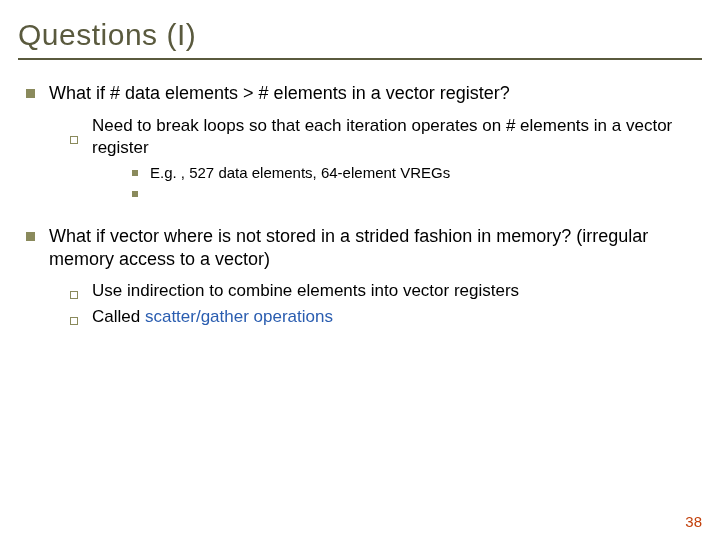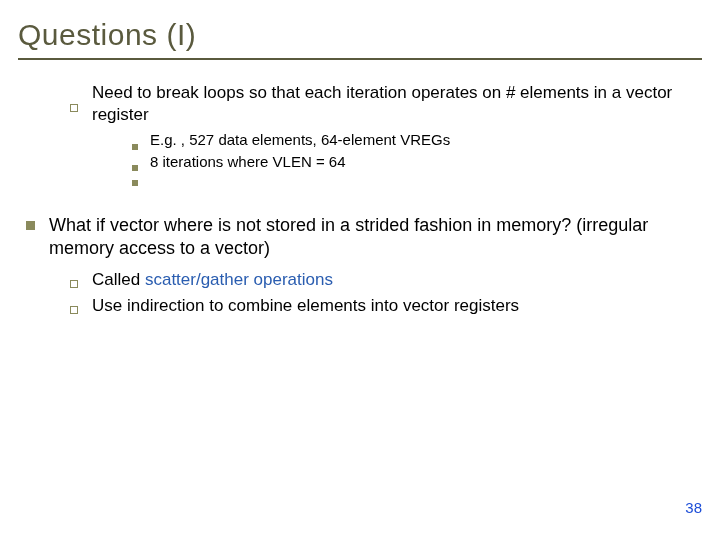--- a/index.html
+++ b/index.html
@@ -60,21 +60,21 @@
     margin-right: 14px;
     flex-shrink: 0;
   }
   .lvl2 .text {
     font-size: 17px;
     color: #000;
     line-height: 1.3;
   }
   .lvl3 {
     display: flex;
-    align-items: flex-end;
+    align-items: flex-start;
     margin-left: 114px;
     margin-bottom: 2px;
   }
   .lvl3 .bullet {
     width: 6px;
     height: 6px;
     background: #8a8a5c;
     margin-top: 7px;
     margin-right: 12px;
     flex-shrink: 0;
@@ -83,67 +83,67 @@
     font-size: 15px;
     color: #000;
     line-height: 1.3;
   }
   .accent { color: #2a5db0; }
   .gap-sm { height: 6px; }
   .gap-md { height: 20px; }
   .page-num {
     position: absolute;
     right: 18px;
-    bottom: 24px;
+    bottom: 10px;
     font-size: 15px;
-    color: #1d4ed8;
+    color: #c2410c;
   }
 </style>
 </head>
 <body>
 
 <div class="slide">
 
   <div class="title">Questions (I)</div>
   <hr class="title-rule">
 
+  <div class="lvl1">
+    <span class="bullet"></span>
+    <span class="text">What if # data elements &gt; # elements in a vector register?</span>
+  </div>
 
   <div class="lvl2">
     <span class="bullet"></span>
     <span class="text">Need to break loops so that each iteration operates on # elements in a vector register</span>
   </div>
 
   <div class="lvl3">
     <span class="bullet"></span>
     <span class="text">E.g. , 527 data elements, 64-element VREGs</span>
-  </div>
-  <div class="lvl3">
-    <span class="bullet"></span>
-    <span class="text">8 iterations where VLEN = 64</span>
   </div>
   <div class="lvl3">
     <span class="bullet"></span>
   </div>
 
   <div class="gap-sm"></div>
 
 
   <div class="gap-md"></div>
 
   <div class="lvl1">
     <span class="bullet"></span>
     <span class="text">What if vector where is not stored in a strided fashion in memory? (irregular memory access to a vector)</span>
   </div>
 
   <div class="lvl2">
     <span class="bullet"></span>
+    <span class="text">Use indirection to combine elements into vector registers</span>
+  </div>
+  <div class="lvl2">
+    <span class="bullet"></span>
     <span class="text">
       <span>Called </span><span class="accent">scatter/gather operations</span>
     </span>
-  </div>
-  <div class="lvl2">
-    <span class="bullet"></span>
-    <span class="text">Use indirection to combine elements into vector registers</span>
   </div>
 
 </div>
 
 <div class="page-num">38</div>
 
 </body></html>

